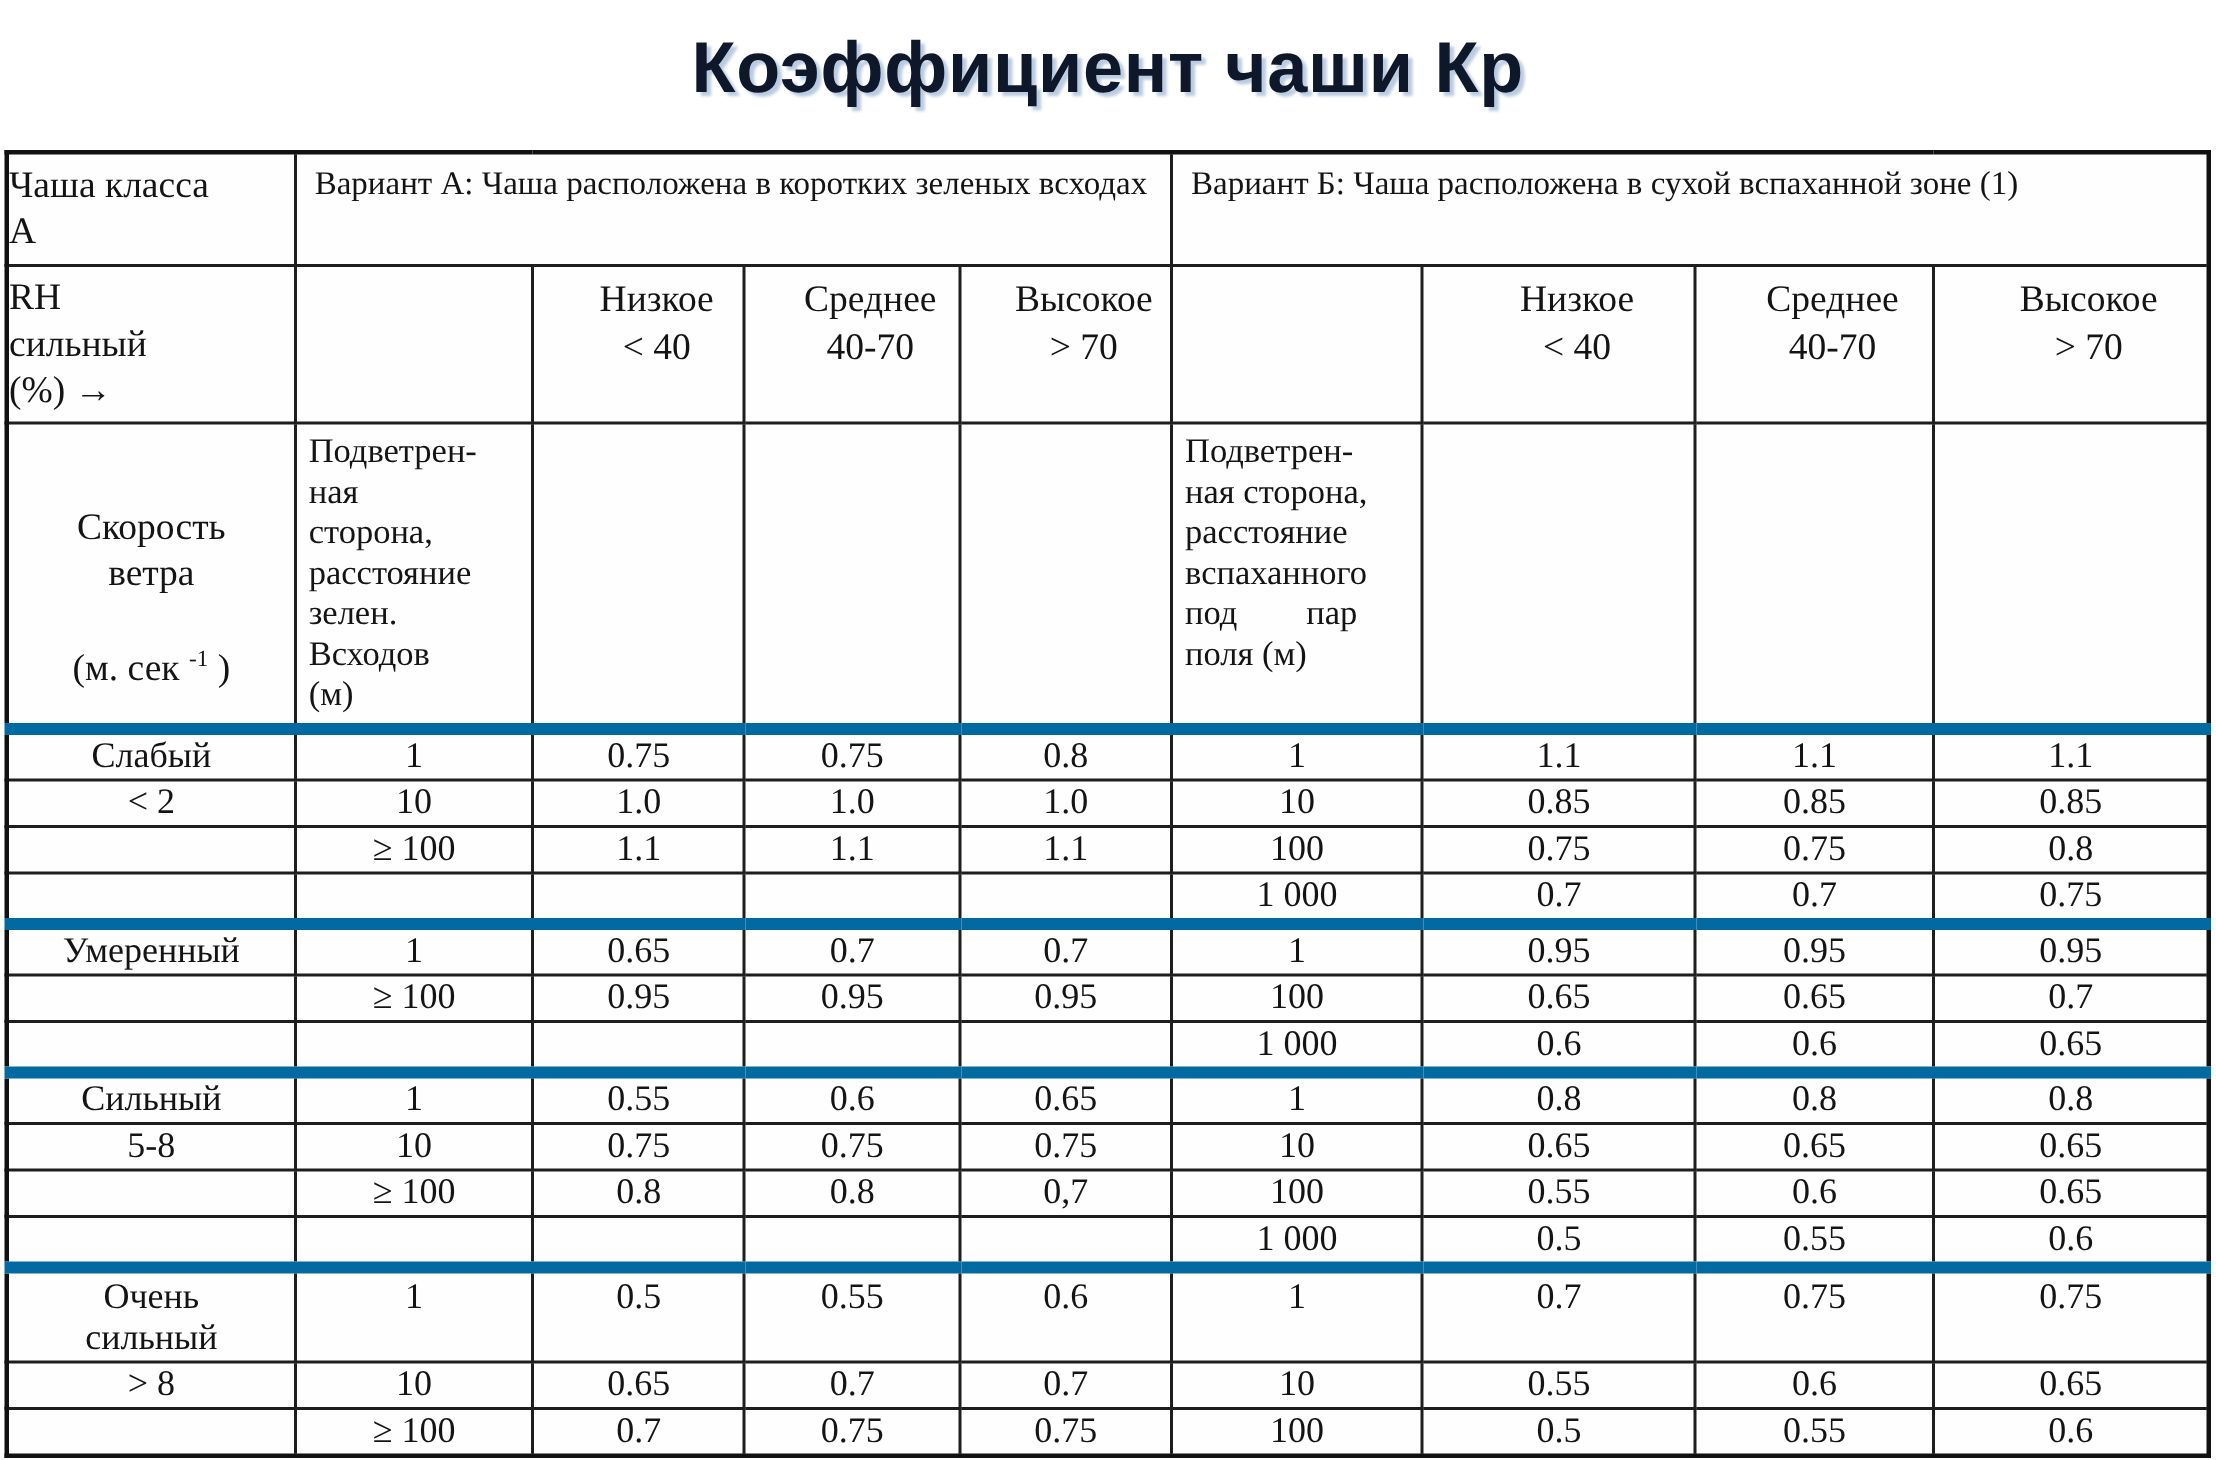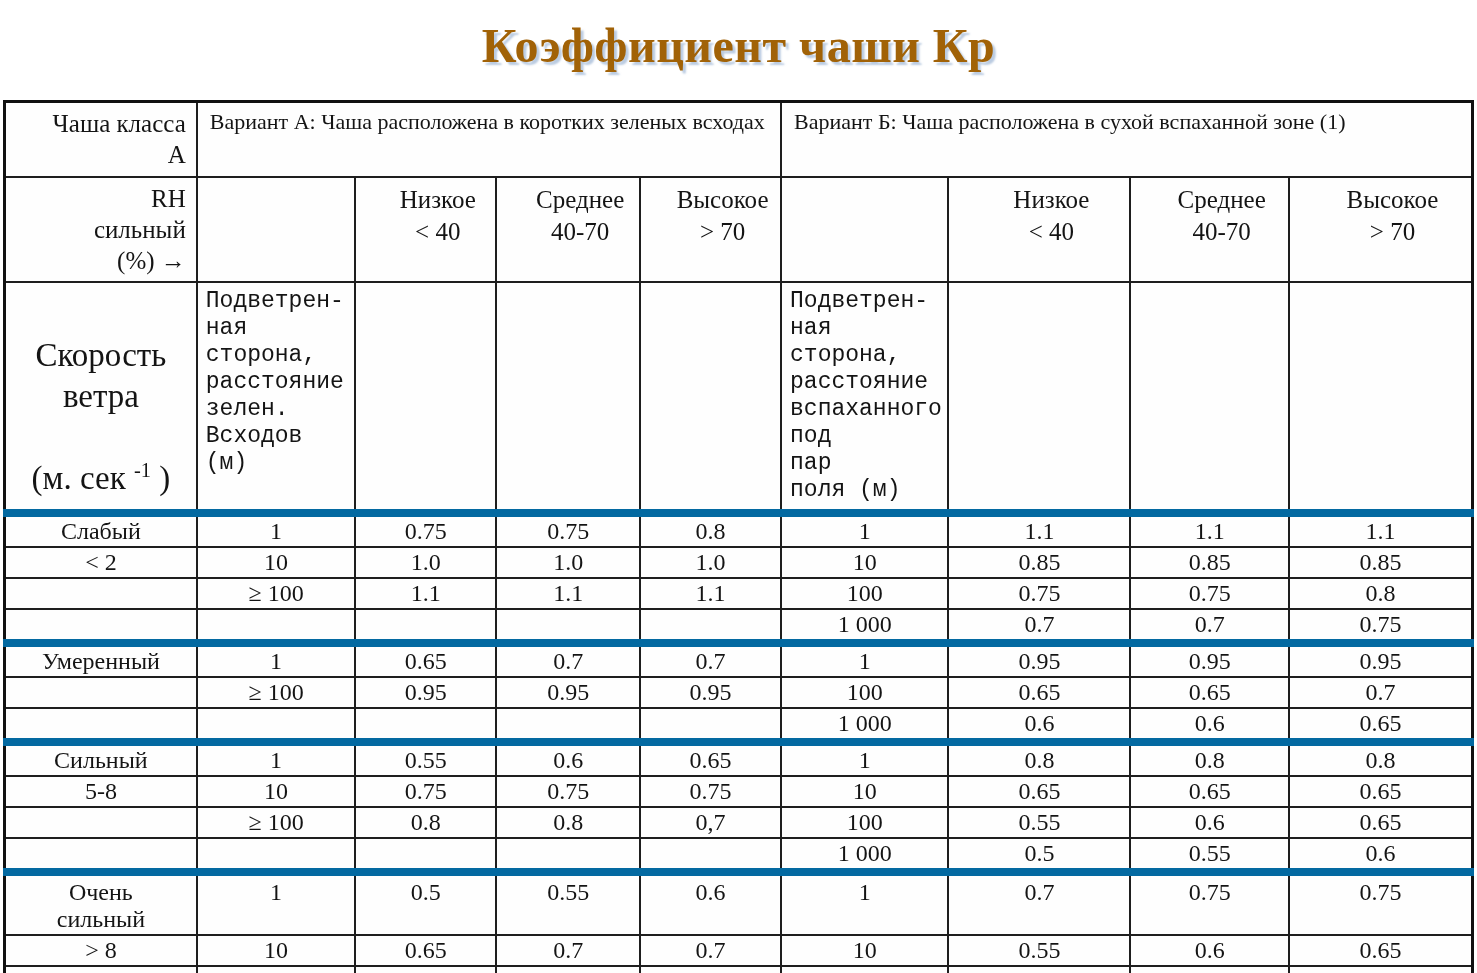--- a/index.html
+++ b/index.html
@@ -47,75 +47,74 @@
     overflow: hidden;
   }
   tr.h1 { height: 62px; }
   tr.h2 { height: 82px; }
   tr.h3 { height: 174px; }
   tr.body-row { height: 31px; }
   tr.tall { height: 56px; }
   tr.tall td { vertical-align: top; padding-top: 3px; }
   tr.group-start td { border-top: 8px solid #0369a1; }
   .h-cupclass, .h-rh {
-    text-align: right;
-    vertical-align: top;
-    padding: 5px 10px;
+    text-align: left;
+    vertical-align: top;
+    padding: 5px 0;
     font-size: 25px;
     line-height: 1.25;
   }
   .h-variant {
     text-align: justify;
     vertical-align: top;
     padding: 5px 12px;
     font-size: 22px;
     line-height: 1.3;
     white-space: normal;
   }
   .h-level {
     vertical-align: top;
     padding-top: 6px;
     font-size: 25px;
     line-height: 1.3;
     padding-left: 28px;
   }
   .h-wind {
     vertical-align: top;
-    padding-top: 10px;
-    font-size: 33px;
+    padding-top: 21px;
+    font-size: 25px;
     line-height: 1.25;
   }
   .h-wind sup {
     font-size: 0.62em;
     vertical-align: super;
   }
   .h-leeward {
     text-align: left;
     vertical-align: top;
     padding: 5px 8px;
     font-size: 23px;
     line-height: 1.17;
     white-space: pre-wrap;
-    font-family: Liberation Mono, monospace;
   }
   
   col.c1 { width: 13.1%; }
   col.c2 { width: 10.8%; }
   col.c3 { width: 9.6%; }
   col.c4 { width: 9.8%; }
   col.c5 { width: 9.6%; }
   col.c6 { width: 11.4%; }
   col.c7 { width: 12.4%; }
   col.c8 { width: 10.8%; }
   col.c9 { width: 12.5%; }
 </style>
 </head>
 <body>
 
-<div class="page-title" style="color: #a16207; font-family: Liberation Serif, serif;">Коэффициент чаши Кр</div>
+<div class="page-title" style="color: #0f172a;">Коэффициент чаши Кр</div>
 
 <table class="coef">
   <colgroup>
     <col class="c1">
       <col class="c2">
       <col class="c3">
       <col class="c4">
       <col class="c5">
     <col class="c6">
       <col class="c7">

